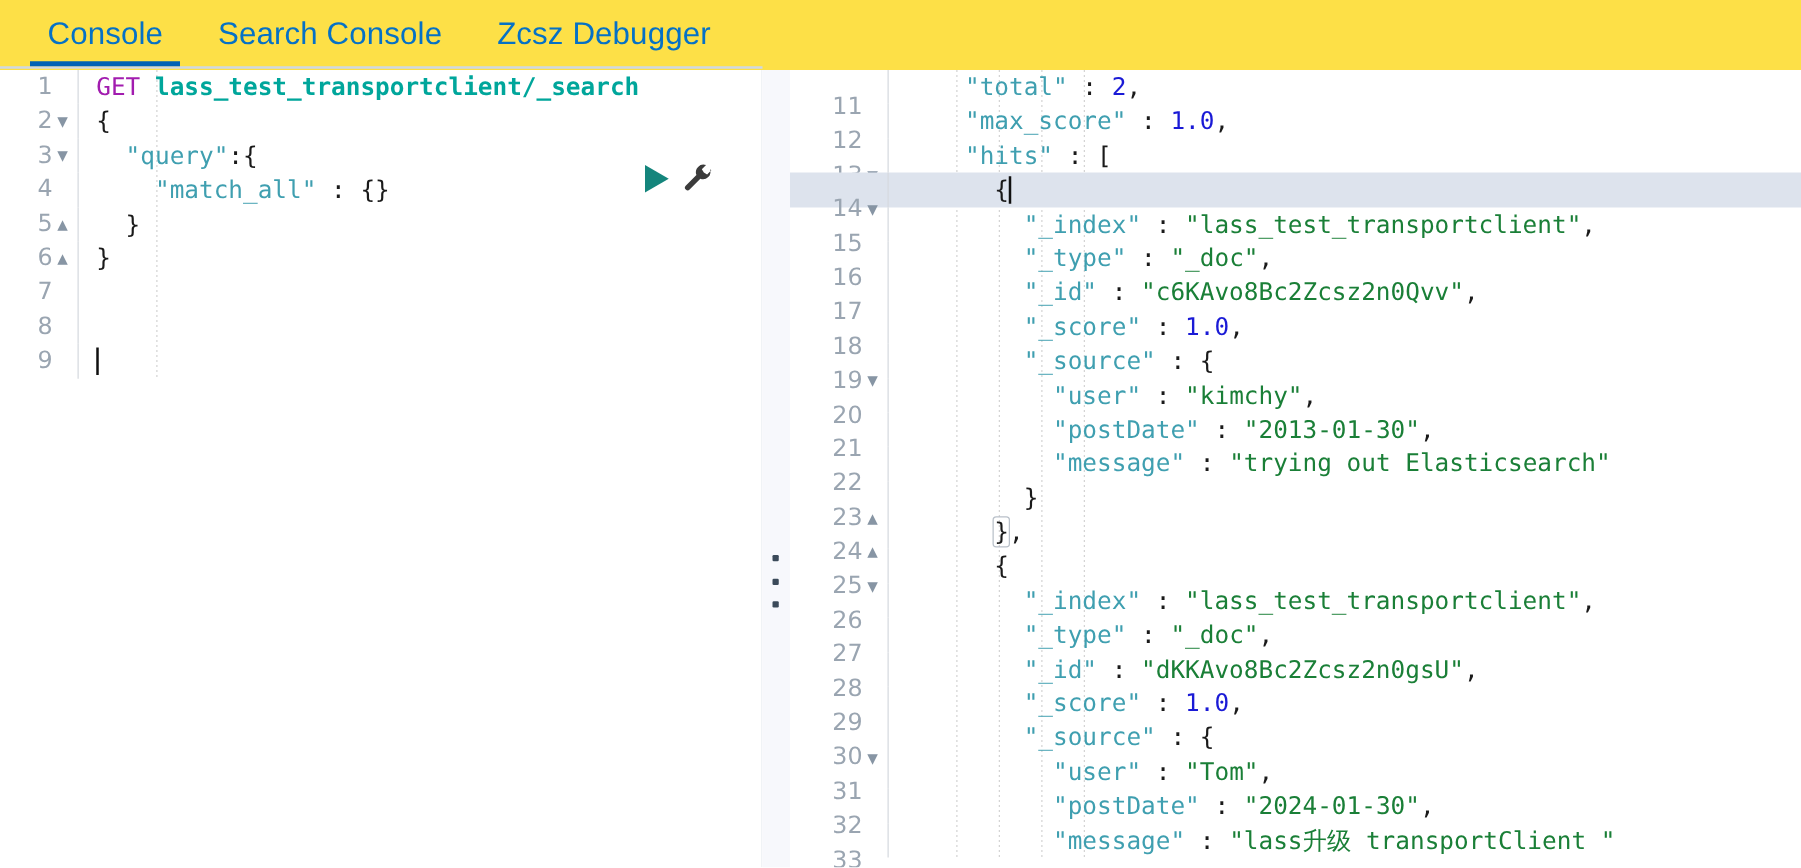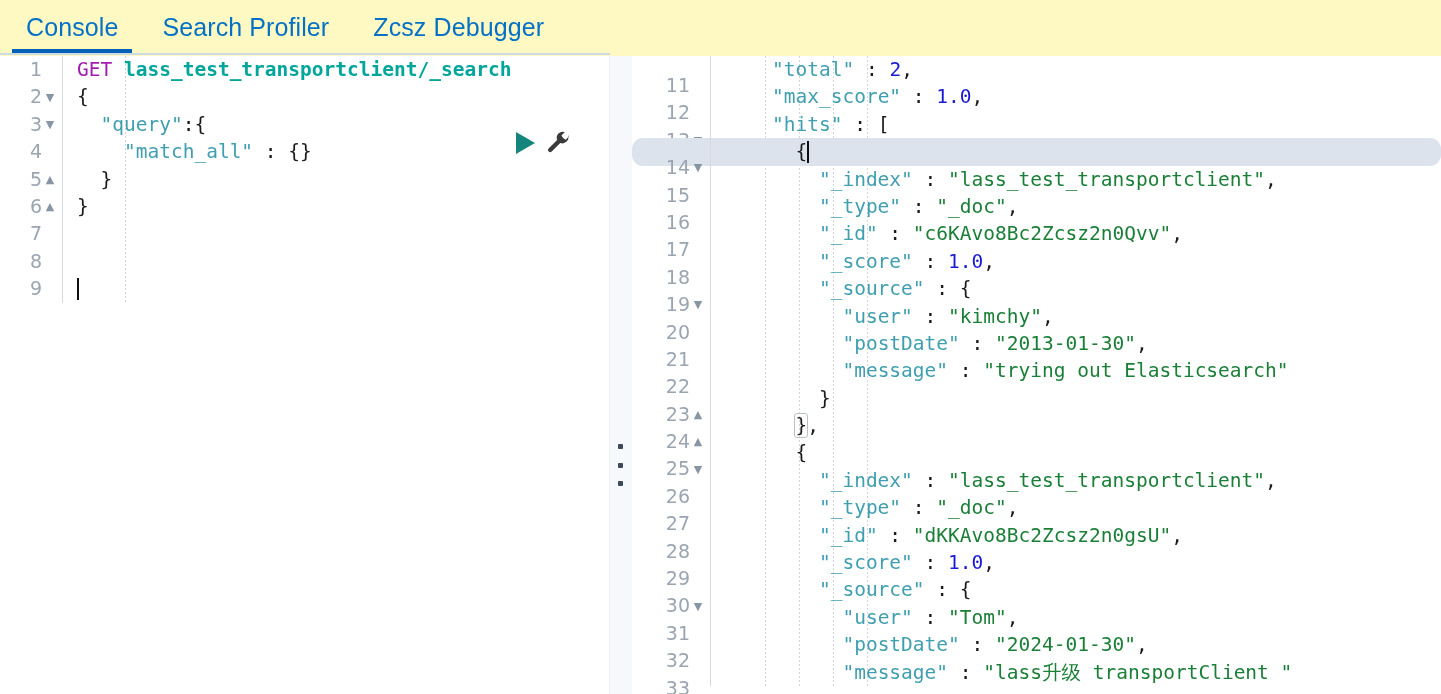--- a/index.html
+++ b/index.html
@@ -12,22 +12,22 @@
   }
 
   #app { position: relative; width: 1441px; height: 694px; background:#fff; }
 
   
   #tabbar {
     position: relative;
     height: 56px;
     display: flex;
     align-items: flex-start;
-    padding-left: 12px;
-    background: #fef9c3;
+    padding-left: 24px;
+    background: #fde047;
   }
   #tabbar-border {
     position: absolute;
     left: 0; top: 53px;
     width: 610px; height: 2px;
     background: #cfd8e3;
   }
   .tab {
     position: relative;
     height: 54px;
@@ -75,21 +75,21 @@
     line-height: 27.4px;
     white-space: pre;
   }
 
   .row {
     position: relative;
     display: flex;
     height: 27.4px;
     align-items: center;
   }
-  .row.active { background: #dde3ed; border-radius: 11px; }
+  .row.active { background: #dde3ed; }
 
   .gutter {
     flex: 0 0 auto;
     position: relative;
     display: flex;
     align-items: center;
     justify-content: flex-end;
     height: 27.4px;
     color: #9aa5b1;
     font-family: "DejaVu Sans", sans-serif;
@@ -204,21 +204,21 @@
 <body>
 
 <div id="app">
 
   <div id="tabbar">
     <div id="tabbar-border"></div>
     <div class="tab active">
       <span>Console</span>
     </div>
     <div class="tab">
-      <span>Search Profiler</span>
+      <span>Search Console</span>
     </div>
     <div class="tab">
       <span>Zcsz Debugger</span>
     </div>
   </div>
 
   <div id="editors">
 
     <div class="pane" id="pane-left">
       <div class="code" id="left-code"><div class="iguide" style="left: 125px;"></div><div class="row"><div class="gutter"><span class="num">1</span><span class="fold"></span></div><div class="gsep"></div><div class="codetext"><span class="k-method">GET </span><span class="k-url">lass_test_transportclient/_search</span></div></div><div class="row"><div class="gutter"><span class="num">2</span><span class="fold">▼</span></div><div class="gsep"></div><div class="codetext"><span class="k-brace">{</span></div></div><div class="row"><div class="gutter"><span class="num">3</span><span class="fold">▼</span></div><div class="gsep"></div><div class="codetext"><span class="k-punc">  </span><span class="k-key">"query"</span><span class="k-punc">:</span><span class="k-brace">{</span></div></div><div class="row"><div class="gutter"><span class="num">4</span><span class="fold"></span></div><div class="gsep"></div><div class="codetext"><span class="k-punc">    </span><span class="k-key">"match_all"</span><span class="k-punc"> : </span><span class="k-brace">{}</span></div></div><div class="row"><div class="gutter"><span class="num">5</span><span class="fold">▲</span></div><div class="gsep"></div><div class="codetext"><span class="k-punc">  </span><span class="k-brace">}</span></div></div><div class="row"><div class="gutter"><span class="num">6</span><span class="fold">▲</span></div><div class="gsep"></div><div class="codetext"><span class="k-brace">}</span></div></div><div class="row"><div class="gutter"><span class="num">7</span><span class="fold"></span></div><div class="gsep"></div><div class="codetext"></div></div><div class="row"><div class="gutter"><span class="num">8</span><span class="fold"></span></div><div class="gsep"></div><div class="codetext"></div></div><div class="row"><div class="gutter"><span class="num">9</span><span class="fold"></span></div><div class="gsep"></div><div class="codetext"><span class="caret" style="left: 14px;"></span></div></div></div>

